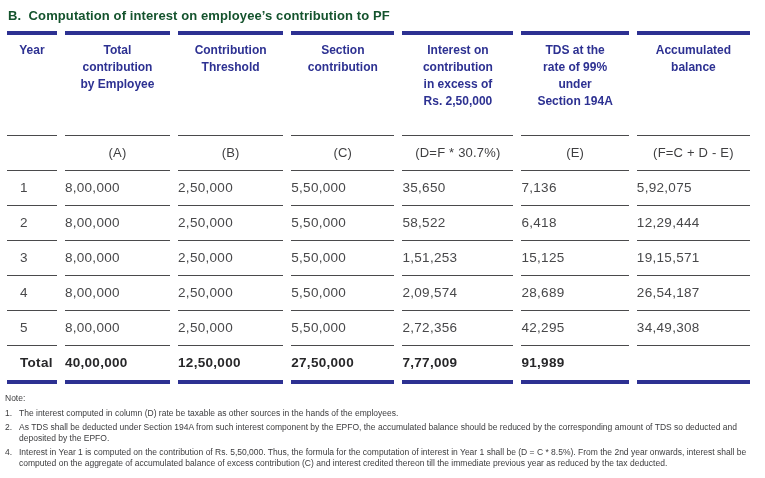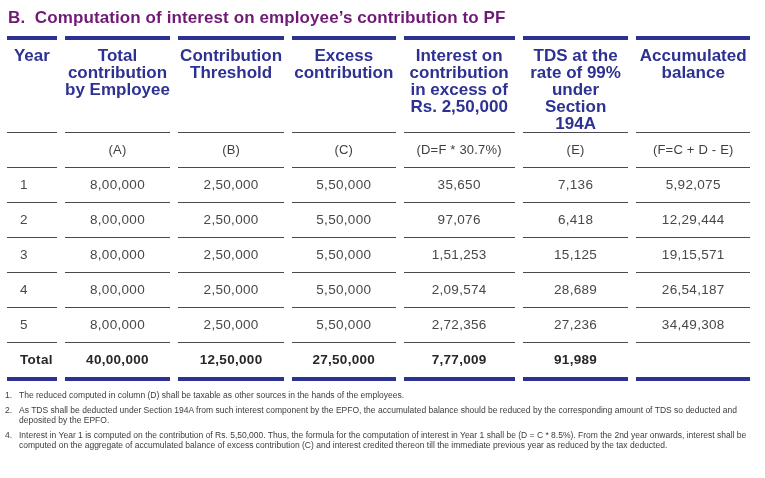--- a/index.html
+++ b/index.html
@@ -10,57 +10,56 @@
   }
   body {
     width: 765px;
     height: 478px;
     overflow: hidden;
   }
   .page {
     padding: 6px 7px 0 5px;
   }
   .title {
-    font-size: 17px;
+    font-size: 13px;
     font-weight: bold;
-    color: #701a75;
+    color: #14532d;
     margin: 2px 0 8px 3px;
     white-space: pre;
     letter-spacing: 0.1px;
   }
   table.pf-table {
     border-collapse: separate;
     border-spacing: 8px 0;
     table-layout: fixed;
     margin-left: -6px;
   }
   th.head-cell {
     border-top: 4px solid #2d3192;
     border-bottom: 1px solid #4a4a4c;
     color: #2d3192;
-    font-size: 17px;
+    font-size: 12px;
     line-height: 17px;
     font-weight: bold;
     vertical-align: top;
-    padding: 7px 0 0 0;
+    padding: 7px 0 25px 0;
     text-align: center;
     white-space: pre-line;
   }
   tr.letters-row td {
     font-size: 13px;
     color: #3f3f41;
     text-align: center;
     padding: 9px 0 10px 0;
     border-bottom: 1px solid #4a4a4c;
     letter-spacing: 0.2px;
   }
   tbody td.data-cell {
     font-size: 13.5px;
     color: #48484a;
-    text-align: center;
     padding: 9px 0 10px 0;
     border-bottom: 1px solid #4a4a4c;
     letter-spacing: 0.3px;
   }
   td.year-cell {
     text-align: left !important;
     padding-left: 13px !important;
   }
   tr.total-row td.data-cell {
     font-weight: bold;
@@ -107,21 +106,21 @@
       <col style="width:114px">
     </colgroup>
     <thead>
       <tr class="head-row">
         <th class="head-cell">Year</th>
         <th class="head-cell">Total
 contribution
 by Employee</th>
         <th class="head-cell">Contribution
 Threshold</th>
-        <th class="head-cell">Excess
+        <th class="head-cell">Section
 contribution</th>
         <th class="head-cell">Interest on
 contribution
 in excess of
 Rs. 2,50,000</th>
         <th class="head-cell">TDS at the
 rate of 99%
 under
 Section 194A</th>
         <th class="head-cell">Accumulated
@@ -145,21 +144,21 @@
         <td class="data-cell">5,50,000</td>
         <td class="data-cell">35,650</td>
         <td class="data-cell">7,136</td>
         <td class="data-cell">5,92,075</td>
       </tr>
       <tr class="data-row">
         <td class="data-cell year-cell">2</td>
         <td class="data-cell">8,00,000</td>
         <td class="data-cell">2,50,000</td>
         <td class="data-cell">5,50,000</td>
-        <td class="data-cell">97,076</td>
+        <td class="data-cell">58,522</td>
         <td class="data-cell">6,418</td>
         <td class="data-cell">12,29,444</td>
       </tr>
       <tr class="data-row">
         <td class="data-cell year-cell">3</td>
         <td class="data-cell">8,00,000</td>
         <td class="data-cell">2,50,000</td>
         <td class="data-cell">5,50,000</td>
         <td class="data-cell">1,51,253</td>
         <td class="data-cell">15,125</td>
@@ -173,39 +172,40 @@
         <td class="data-cell">2,09,574</td>
         <td class="data-cell">28,689</td>
         <td class="data-cell">26,54,187</td>
       </tr>
       <tr class="data-row">
         <td class="data-cell year-cell">5</td>
         <td class="data-cell">8,00,000</td>
         <td class="data-cell">2,50,000</td>
         <td class="data-cell">5,50,000</td>
         <td class="data-cell">2,72,356</td>
-        <td class="data-cell">27,236</td>
+        <td class="data-cell">42,295</td>
         <td class="data-cell">34,49,308</td>
       </tr>
       <tr class="total-row">
         <td class="data-cell year-cell">Total</td>
         <td class="data-cell">40,00,000</td>
         <td class="data-cell">12,50,000</td>
         <td class="data-cell">27,50,000</td>
         <td class="data-cell">7,77,009</td>
         <td class="data-cell">91,989</td>
         <td class="data-cell"></td>
       </tr>
     </tbody>
   </table>
 
   <div class="notes">
+    <div class="notes-label">Note:</div>
     <div class="note-item">
       <span class="note-num">1.</span>
-      <span class="note-text">The reduced computed in column (D) shall be taxable as other sources in the hands of the employees.</span>
+      <span class="note-text">The interest computed in column (D) rate be taxable as other sources in the hands of the employees.</span>
     </div>
     <div class="note-item">
       <span class="note-num">2.</span>
       <span class="note-text">As TDS shall be deducted under Section 194A from such interest component by the EPFO, the accumulated balance should be reduced by the corresponding amount of TDS so deducted and deposited by the EPFO.</span>
     </div>
     <div class="note-item">
       <span class="note-num">4.</span>
       <span class="note-text">Interest in Year 1 is computed on the contribution of Rs. 5,50,000. Thus, the formula for the computation of interest in Year 1 shall be (D = C * 8.5%). From the 2nd year onwards, interest shall be computed on the aggregate of accumulated balance of excess contribution (C) and interest credited thereon till the immediate previous year as reduced by the tax deducted.</span>
     </div>
   </div>

